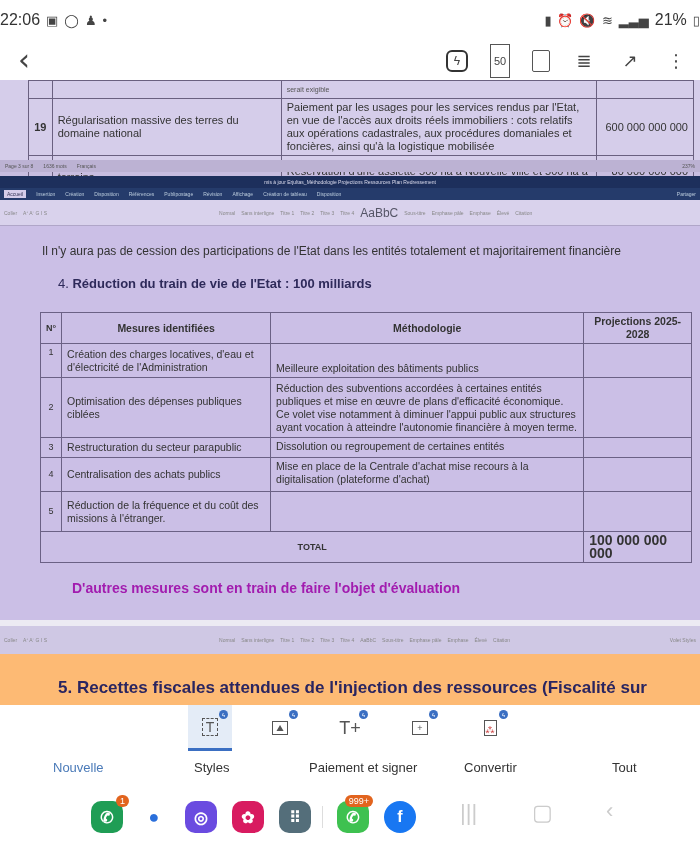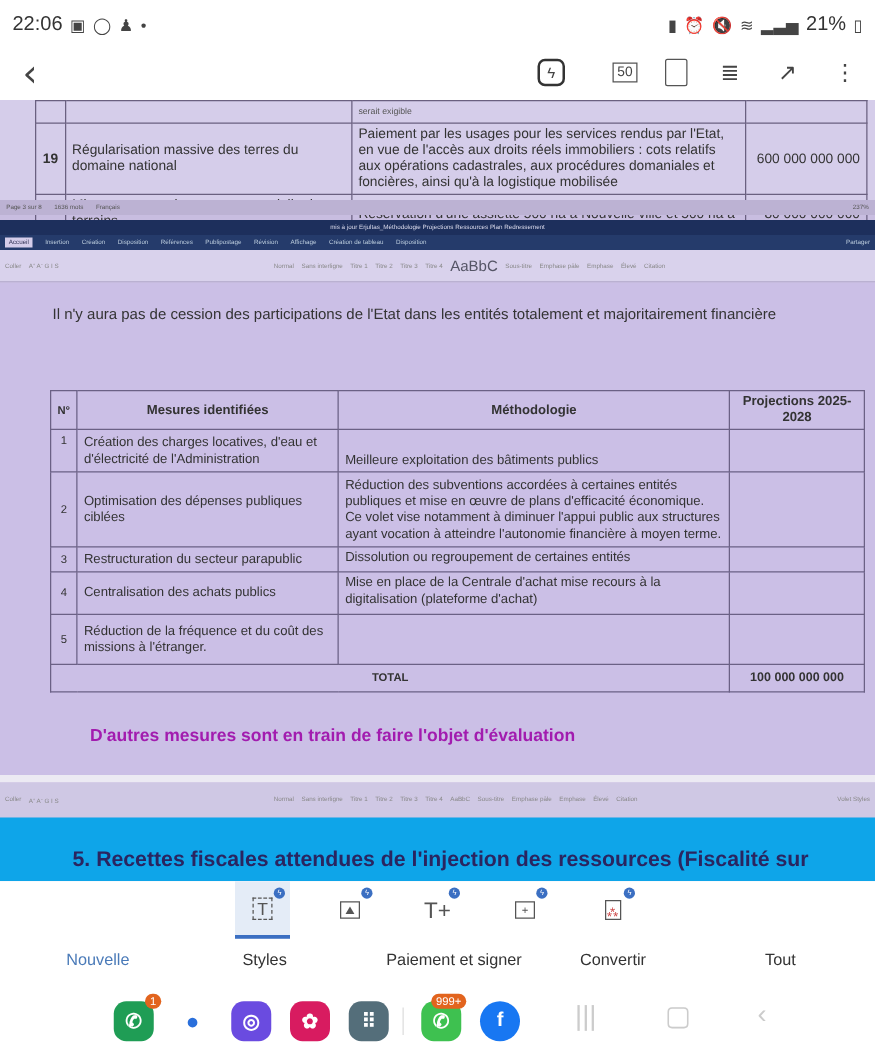--- a/index.html
+++ b/index.html
@@ -1,25 +1,25 @@
 <!DOCTYPE html>
 <html><head>
 <meta charset="utf-8">
 <style>
   * { box-sizing: border-box; margin: 0; padding: 0; }
   body { width: 700px; height: 841px; background: #fff; font-family: "Liberation Sans", sans-serif; position: relative; overflow: hidden; color: #222; }
-  .statusbar { position: absolute; top: 0; left: 0; width: 700px; height: 40px; display: flex; align-items: center; justify-content: space-between; padding: 0 10px; font-size: 16px; color: #333; }
+  .statusbar { position: absolute; top: 0; left: 0; width: 700px; height: 40px; display: flex; align-items: center; justify-content: space-between; padding: 0 0; font-size: 16px; color: #333; }
   .statusbar .left, .statusbar .right { display: flex; align-items: center; gap: 6px; }
   .sb-icon { font-size: 13px; color: #444; }
   .appbar { position: absolute; top: 40px; left: 0; width: 700px; height: 40px; display: flex; align-items: center; }
   .back { position: absolute; left: 18px; top: 2px; font-size: 30px; color: #444; font-family: "DejaVu Sans", sans-serif; }
   .appbar .tools { position: absolute; right: 12px; top: 4px; display: flex; gap: 22px; align-items: center; }
   .tool { width: 24px; height: 28px; display: flex; align-items: center; justify-content: center; color: #444; font-size: 18px; }
   .tool.box { border: 1.5px solid #555; border-radius: 2px; width: 18px; height: 22px; font-size: 10px; }
-  .tool.num { border: 1.5px solid #555; width: 20px; height: 16px; font-size: 11px; margin-left: 16px; }
+  .tool.num { border: 1.5px solid #555; width: 20px; height: 34px; font-size: 11px; }
   .tool.hex { width: 22px; height: 22px; border: 2px solid #333; border-radius: 6px; font-size: 12px; }
 
   .photo { position: absolute; top: 80px; left: 0; width: 700px; height: 625px; background: #c8bde0; overflow: hidden; }
   .doc-top { position: absolute; top: 0; left: 0; width: 700px; height: 92px; background: #d5cdea; }
   .tbl1 { position: absolute; top: 0; left: 28px; width: 666px; border-collapse: collapse; font-size: 11px; color: #333; }
   .tbl1 td { border: 1px solid #6a6080; padding: 2px 5px; vertical-align: middle; line-height: 13px; }
   .wordstatus { position: absolute; top: 80px; left: 0; width: 700px; height: 12px; background: #bcb2d3; font-size: 5px; color: #555; display: flex; align-items: center; padding: 0 5px; gap: 10px; }
   .titlebar { position: absolute; top: 96px; left: 0; width: 700px; height: 12px; background: #1d2f5c; color: #dde; font-size: 5px; display: flex; align-items: center; justify-content: center; }
   .tabbar { position: absolute; top: 108px; left: 0; width: 700px; height: 12px; background: #253b6b; display: flex; align-items: center; gap: 10px; padding: 0 4px; font-size: 5px; color: #bcd; }
   .tabbar span.active { background: #d5cdea; color: #335; padding: 1px 3px; }
@@ -27,25 +27,25 @@
   .ribbon .big { font-size: 12px; color: #556; }
   .doc-main { position: absolute; top: 146px; left: 0; width: 700px; height: 394px; background: #cbbfe6; }
   .para { position: absolute; top: 18px; left: 42px; font-size: 12px; color: #333; }
   .heading4 { position: absolute; top: 50px; left: 58px; font-size: 13px; font-weight: bold; color: #2e2a5a; }
   .heading4 .num { font-weight: normal; }
   .tbl2 { position: absolute; top: 86px; left: 40px; width: 652px; border-collapse: collapse; font-size: 10.5px; color: #333; }
   .tbl2 td, .tbl2 th { border: 1px solid #6b6185; padding: 2px 5px; line-height: 13px; vertical-align: middle; }
   .tbl2 th { font-weight: bold; text-align: center; color: #333; }
   .tbl2 td.n { text-align: center; width: 18px; font-size: 9px; }
   .tbl2 td.total { text-align: center; font-weight: bold; font-size: 9px; }
-  .tbl2 td.amount { font-weight: bold; font-size: 10px; text-align: center; }
+  .tbl2 td.amount { font-weight: bold; font-size: 14px; text-align: left; }
   .autre { position: absolute; top: 354px; left: 72px; font-size: 14px; font-weight: bold; color: #a21caf; }
   .split { position: absolute; top: 540px; left: 0; width: 700px; height: 6px; background: #eceaf3; }
   .ribbon2 { position: absolute; top: 546px; left: 0; width: 700px; height: 28px; background: #cfc8e4; display: flex; align-items: center; padding: 0 4px; gap: 6px; font-size: 5px; color: #888; }
-  .doc-bottom { position: absolute; top: 574px; left: 0; width: 700px; height: 51px; background: #0ea5e9; }
+  .doc-bottom { position: absolute; top: 574px; left: 0; width: 700px; height: 51px; background: #fdba74; }
   .heading5 { position: absolute; top: 24px; left: 58px; font-size: 17px; font-weight: bold; color: #2a2560; white-space: nowrap; }
 
   .edit-tools { position: absolute; top: 705px; left: 0; width: 700px; height: 46px; display: flex; justify-content: center; gap: 26px; align-items: center; background: #fff; }
   .et { width: 44px; height: 46px; position: relative; display: flex; align-items: center; justify-content: center; font-size: 18px; color: #555; }
   .et.active { background: #e4ecf7; border-bottom: 3px solid #3b6fc2; }
   .et .bolt { position: absolute; top: 5px; right: 4px; width: 9px; height: 9px; border-radius: 50%; background: #3b6fc2; color: #fff; font-size: 6px; display: flex; align-items: center; justify-content: center; }
   .bottom-tabs { position: absolute; top: 760px; left: 0; width: 700px; height: 24px; display: flex; font-size: 13px; color: #333; }
   .bottom-tabs div { position: absolute; }
   .dock { position: absolute; top: 796px; left: 0; width: 700px; height: 42px; display: flex; align-items: center; }
   .app { position: absolute; width: 32px; height: 32px; border-radius: 10px; display: flex; align-items: center; justify-content: center; color: #fff; font-size: 16px; font-weight: bold; }
@@ -146,20 +146,24 @@
     <span class="big">AaBbC</span>
     <span>Sous-titre</span>
     <span>Emphase pâle</span>
     <span>Emphase</span>
     <span>Élevé</span>
     <span>Citation</span>
   </div>
 
   <div class="doc-main">
     <div class="para">Il n'y aura pas de cession des participations de l'Etat dans les entités totalement et majoritairement financière</div>
+    <div class="heading4">
+      <span class="num">4.</span>
+      <span>Réduction du train de vie de l'Etat : 100 milliards</span>
+    </div>
     <table class="tbl2">
       <tbody>
           <tr>
         <th style="width:18px;font-size:9px">N°</th>
         <th style="width:210px">Mesures identifiées</th>
         <th style="width:315px">Méthodologie</th>
         <th style="width:108px">Projections 2025-2028</th>
       </tr>
       <tr style="height:34px">
         <td class="n" style="vertical-align:top">1</td>

